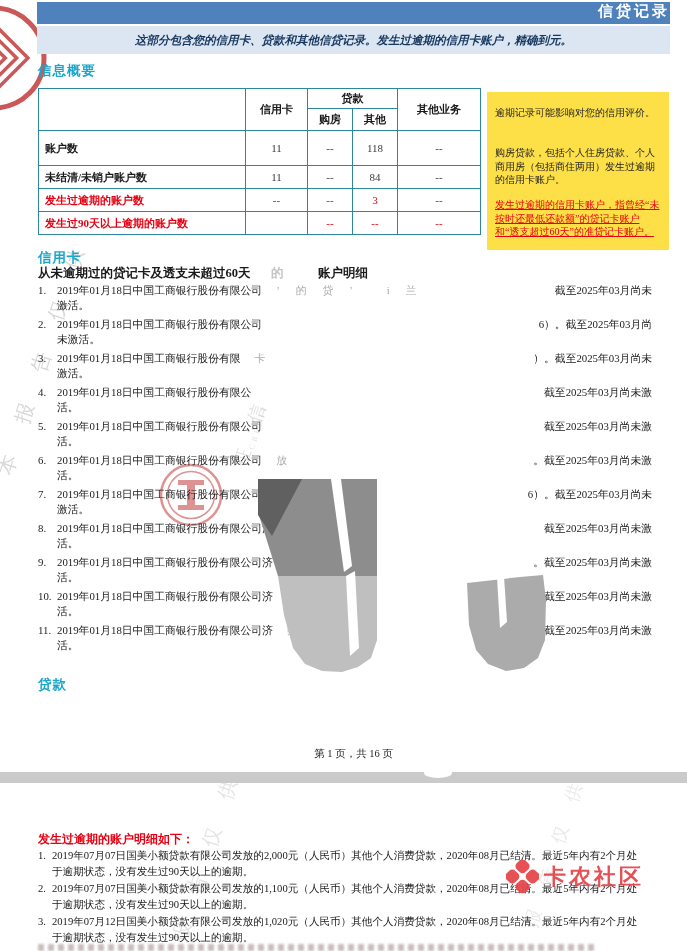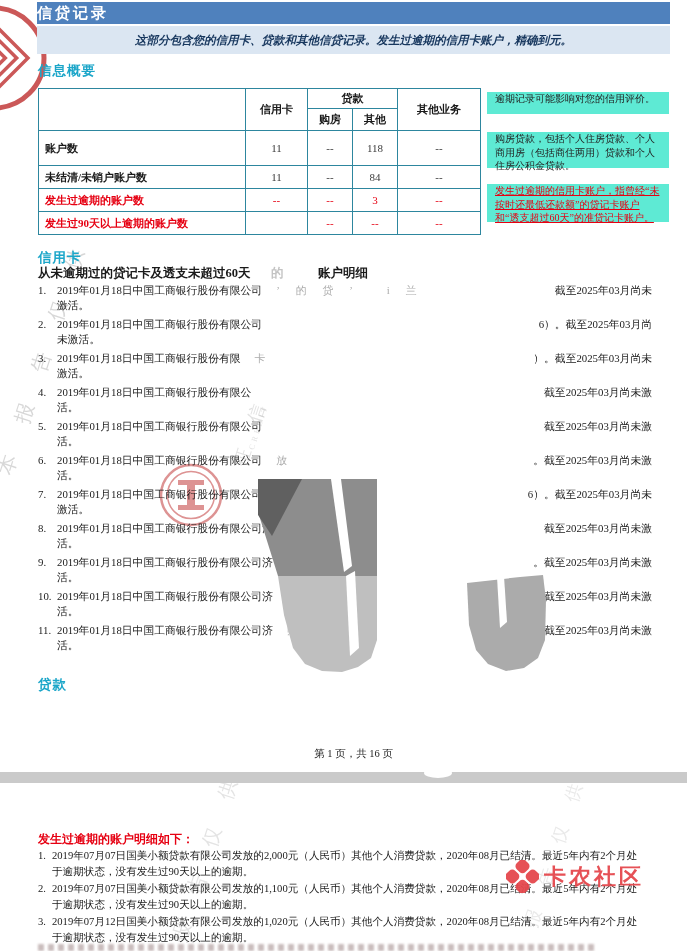--- a/index.html
+++ b/index.html
@@ -3,37 +3,37 @@
 <meta charset="utf-8">
 <style>
   html,body{margin:0;padding:0;}
   body{
     width:687px;height:951px;position:relative;overflow:hidden;background:#ffffff;
     font-family:"Liberation Serif",serif;color:#1a1a1a;
   }
   .abs{position:absolute;}
   
   .title-bar{left:37px;top:2px;width:633px;height:22px;background:#4f81bd;color:#fff;
-    font-family:Liberation Sans, sans-serif;font-weight:bold;font-size:15px;
-    text-align:left;line-height:22px;letter-spacing:3px;}
+    font-family:Liberation Mono, monospace;font-weight:bold;font-size:15px;
+    text-align:right;line-height:22px;letter-spacing:3px;}
   .subtitle-band{left:37px;top:26px;width:633px;height:28px;background:#dbe6f2;
     color:#17375e;font-weight:bold;font-style:italic;font-size:11.5px;
     text-align:center;line-height:28px;}
   .sec-heading{color:#1ca6c9;font-weight:bold;font-size:13.5px;
     font-family:"Liberation Sans",sans-serif;letter-spacing:1px;}
   
   table.summary{left:38px;top:88px;position:absolute;border-collapse:collapse;background:#fff;}
   table.summary td{border:1px solid #2d869e;font-size:11px;text-align:center;padding:0 3px;}
   table.summary td.lbl{text-align:left;font-weight:bold;padding-left:6px;}
   table.summary td.hd{font-weight:bold;}
   table.summary tr.red td{color:#e60012;}
   table.summary td.val{color:#3a3a3a;}
   
-  .note{left:487px;width:166px;background:#5eead4;font-size:10px;line-height:13.5px;
-    padding:0 8px;color:#222;}
+  .note{left:487px;width:166px;background:#fde047;font-size:10px;line-height:13.5px;
+    padding:14px 8px;color:#222;}
   .note.red{color:#e60012;text-decoration:underline;}
   
   .intro-line{left:38px;top:265px;width:615px;height:16px;font-weight:bold;font-size:12.5px;}
   .intro-frag{position:absolute;left:233px;top:0;opacity:.35;color:#555;}
   .intro-right{position:absolute;left:280px;top:0;}
   .cc-list{left:38px;top:283px;width:614px;}
   .ccitem{margin-bottom:4px;font-size:10.8px;}
   .ccitem .l1{display:flex;line-height:15px;white-space:nowrap;}
   .ccitem .num{width:19px;flex:none;}
   .ccitem .lt{flex:none;}
@@ -151,21 +151,21 @@
       <td class="lbl">发生过90天以上逾期的账户数</td>
       <td class="val"></td>
       <td class="val">--</td>
       <td class="val">--</td>
       <td class="val">--</td>
     </tr>
   </tbody>
     </table>
 
   <div class="abs note" style="top:92px;height:22px">逾期记录可能影响对您的信用评价。</div>
-  <div class="abs note" style="top:132px;height:36px">购房贷款，包括个人住房贷款、个人商用房（包括商住两用）贷款和个人住房公积金贷款。</div>
+  <div class="abs note" style="top:132px;height:36px">购房贷款，包括个人住房贷款、个人商用房（包括商住两用）发生过逾期的信用卡账户。</div>
   <div class="abs note red" style="top:184px;height:38px">发生过逾期的信用卡账户，指曾经“未按时还最低还款额”的贷记卡账户和“透支超过60天”的准贷记卡账户。</div>
 
   <div class="abs sec-heading" style="left:38px;top:249px">信用卡</div>
 
   <div class="abs intro-line">
     <span>从未逾期过的贷记卡及透支未超过60天</span>
     <span class="intro-frag">的</span>
     <span class="intro-right">账户明细</span>
   </div>
 

